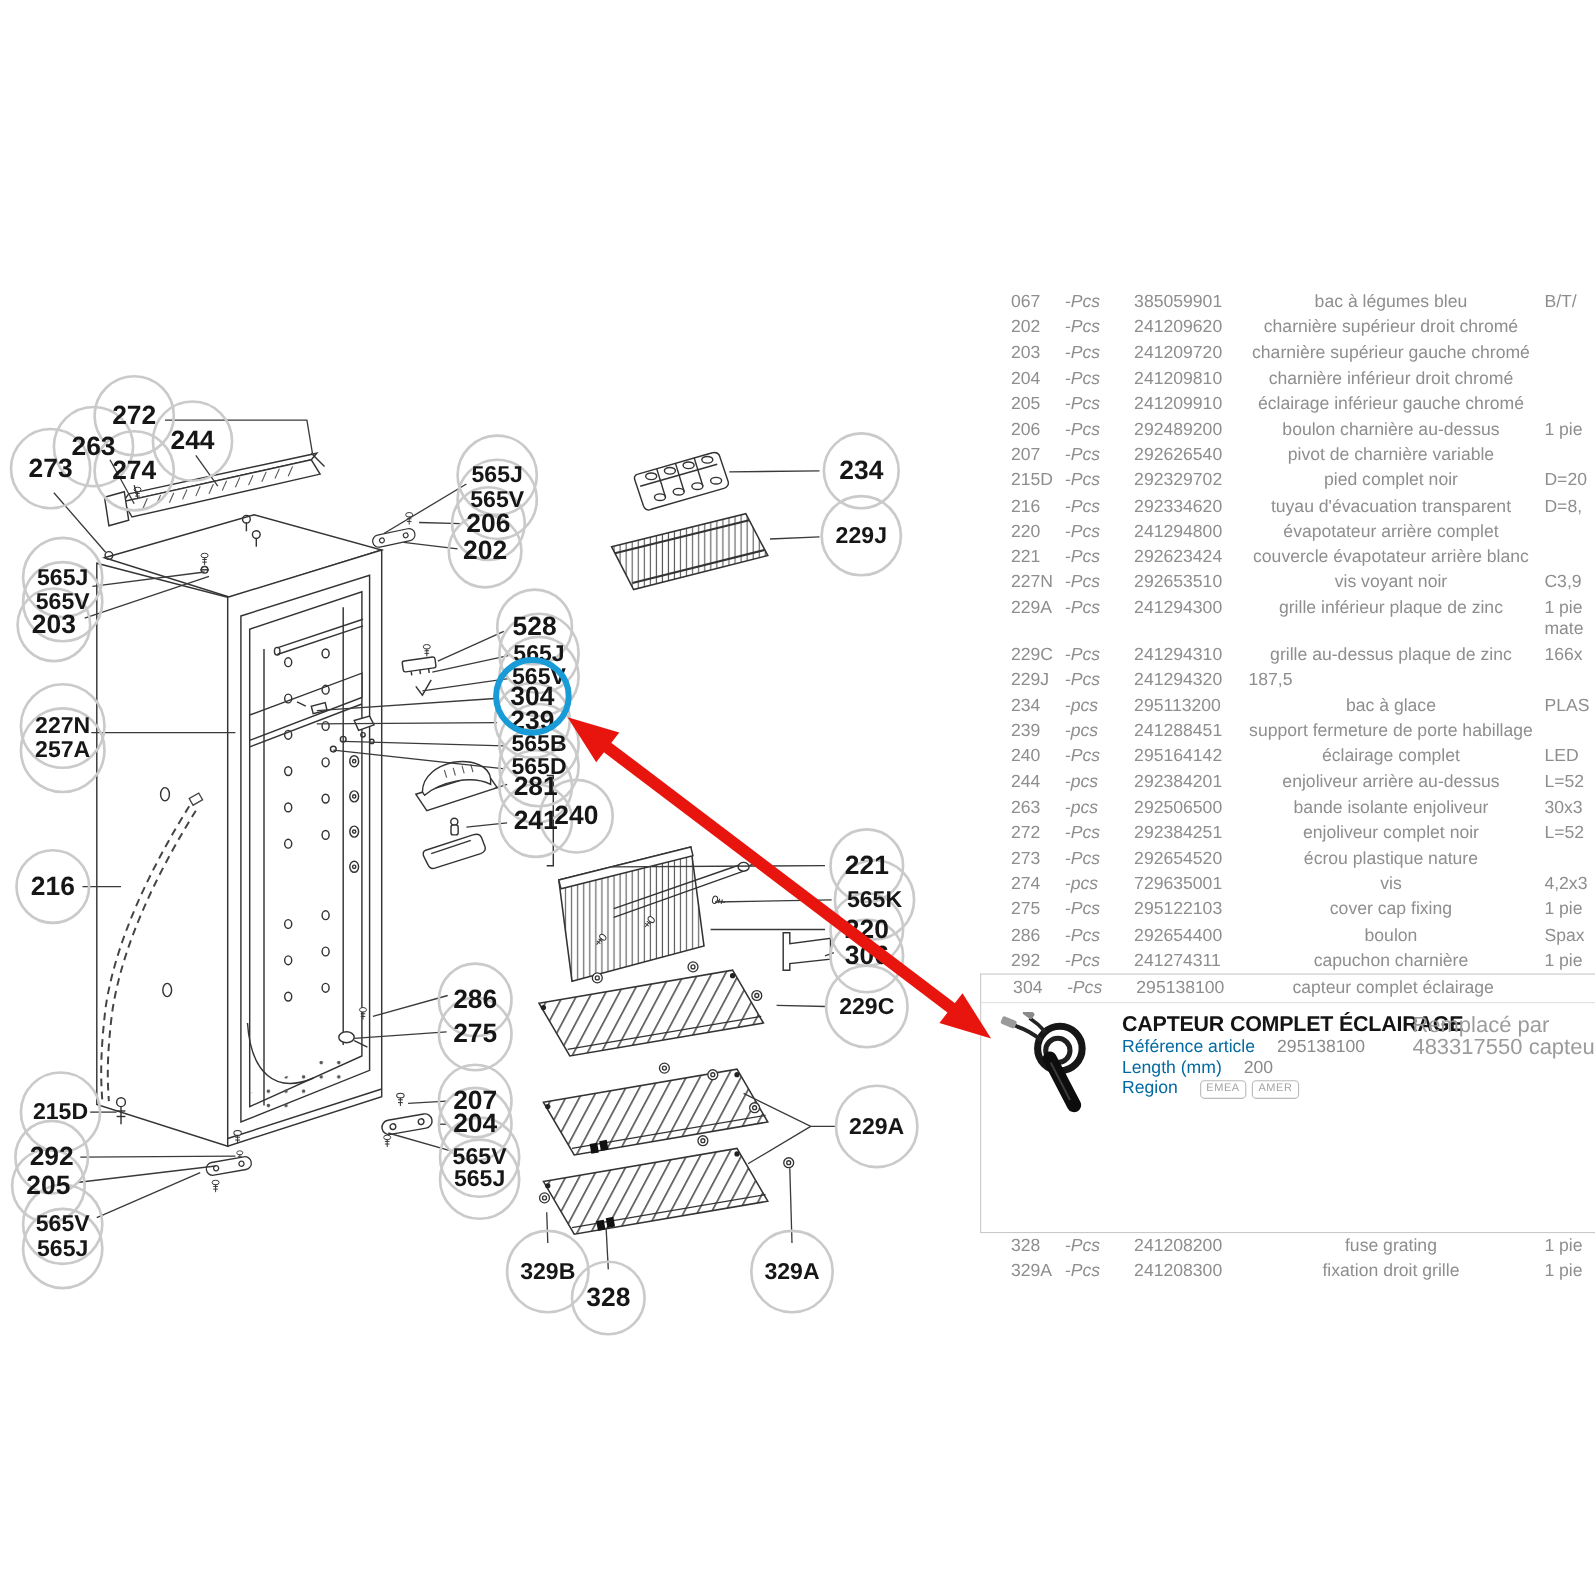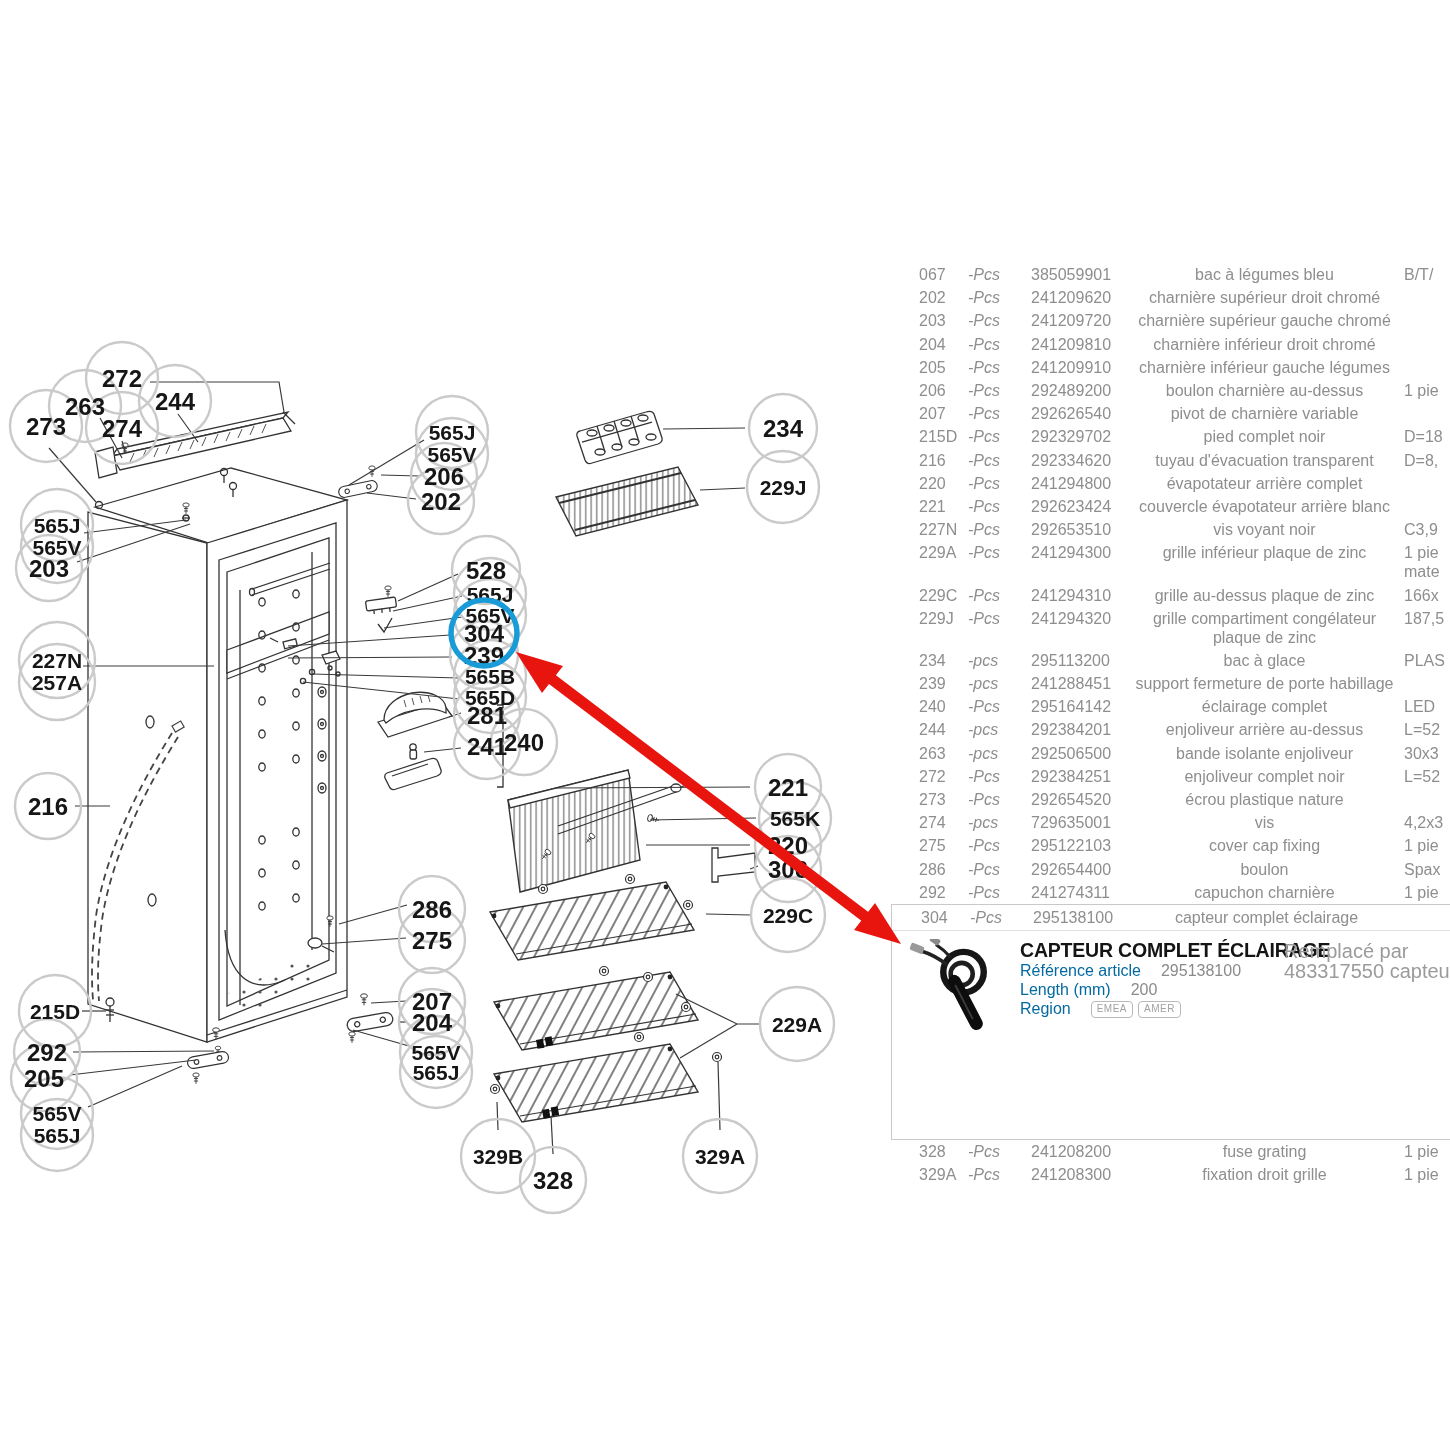--- a/index.html
+++ b/index.html
@@ -459,21 +459,21 @@
       <div class="c-pos">204</div>
       <div class="c-qty">-Pcs</div>
       <div class="c-ref">241209810</div>
       <div class="c-desc">charnière inférieur droit chromé</div>
       <div class="c-info"></div>
     </div>
     <div class="row">
       <div class="c-pos">205</div>
       <div class="c-qty">-Pcs</div>
       <div class="c-ref">241209910</div>
-      <div class="c-desc">charnière inférieur gauche légumes</div>
+      <div class="c-desc">éclairage inférieur gauche chromé</div>
       <div class="c-info"></div>
     </div>
     <div class="row">
       <div class="c-pos">206</div>
       <div class="c-qty">-Pcs</div>
       <div class="c-ref">292489200</div>
       <div class="c-desc">boulon charnière au-dessus</div>
       <div class="c-info">1 pie</div>
     </div>
     <div class="row">
@@ -481,21 +481,21 @@
       <div class="c-qty">-Pcs</div>
       <div class="c-ref">292626540</div>
       <div class="c-desc">pivot de charnière variable</div>
       <div class="c-info"></div>
     </div>
     <div class="row">
       <div class="c-pos">215D</div>
       <div class="c-qty">-Pcs</div>
       <div class="c-ref">292329702</div>
       <div class="c-desc">pied complet noir</div>
-      <div class="c-info">D=18</div>
+      <div class="c-info">D=20</div>
     </div>
     <div class="row">
       <div class="c-pos">216</div>
       <div class="c-qty">-Pcs</div>
       <div class="c-ref">292334620</div>
       <div class="c-desc">tuyau d'évacuation transparent</div>
       <div class="c-info">D=8,</div>
     </div>
     <div class="row">
       <div class="c-pos">220</div>
@@ -530,21 +530,20 @@
       <div class="c-pos">229C</div>
       <div class="c-qty">-Pcs</div>
       <div class="c-ref">241294310</div>
       <div class="c-desc">grille au-dessus plaque de zinc</div>
       <div class="c-info">166x</div>
     </div>
     <div class="row">
       <div class="c-pos">229J</div>
       <div class="c-qty">-Pcs</div>
       <div class="c-ref">241294320</div>
-      <div class="c-desc">grille compartiment congélateur plaque de zinc</div>
       <div class="c-info">187,5</div>
     </div>
     <div class="row">
       <div class="c-pos">234</div>
       <div class="c-qty">-pcs</div>
       <div class="c-ref">295113200</div>
       <div class="c-desc">bac à glace</div>
       <div class="c-info">PLAS</div>
     </div>
     <div class="row">

